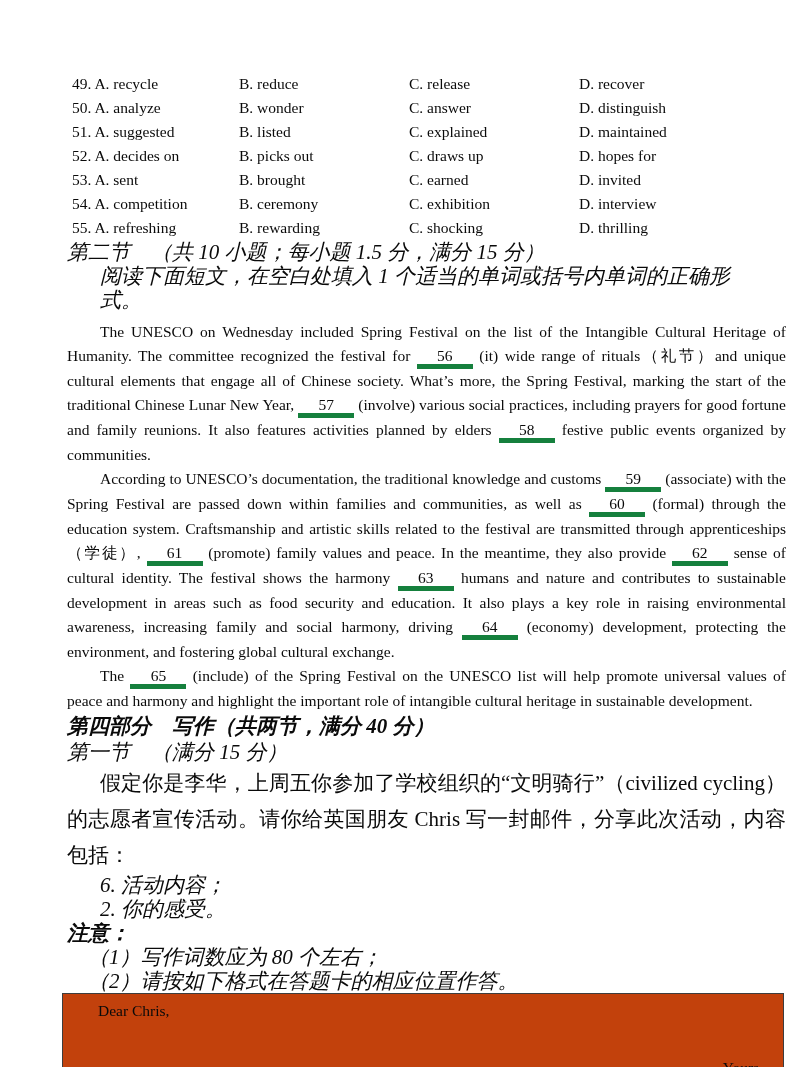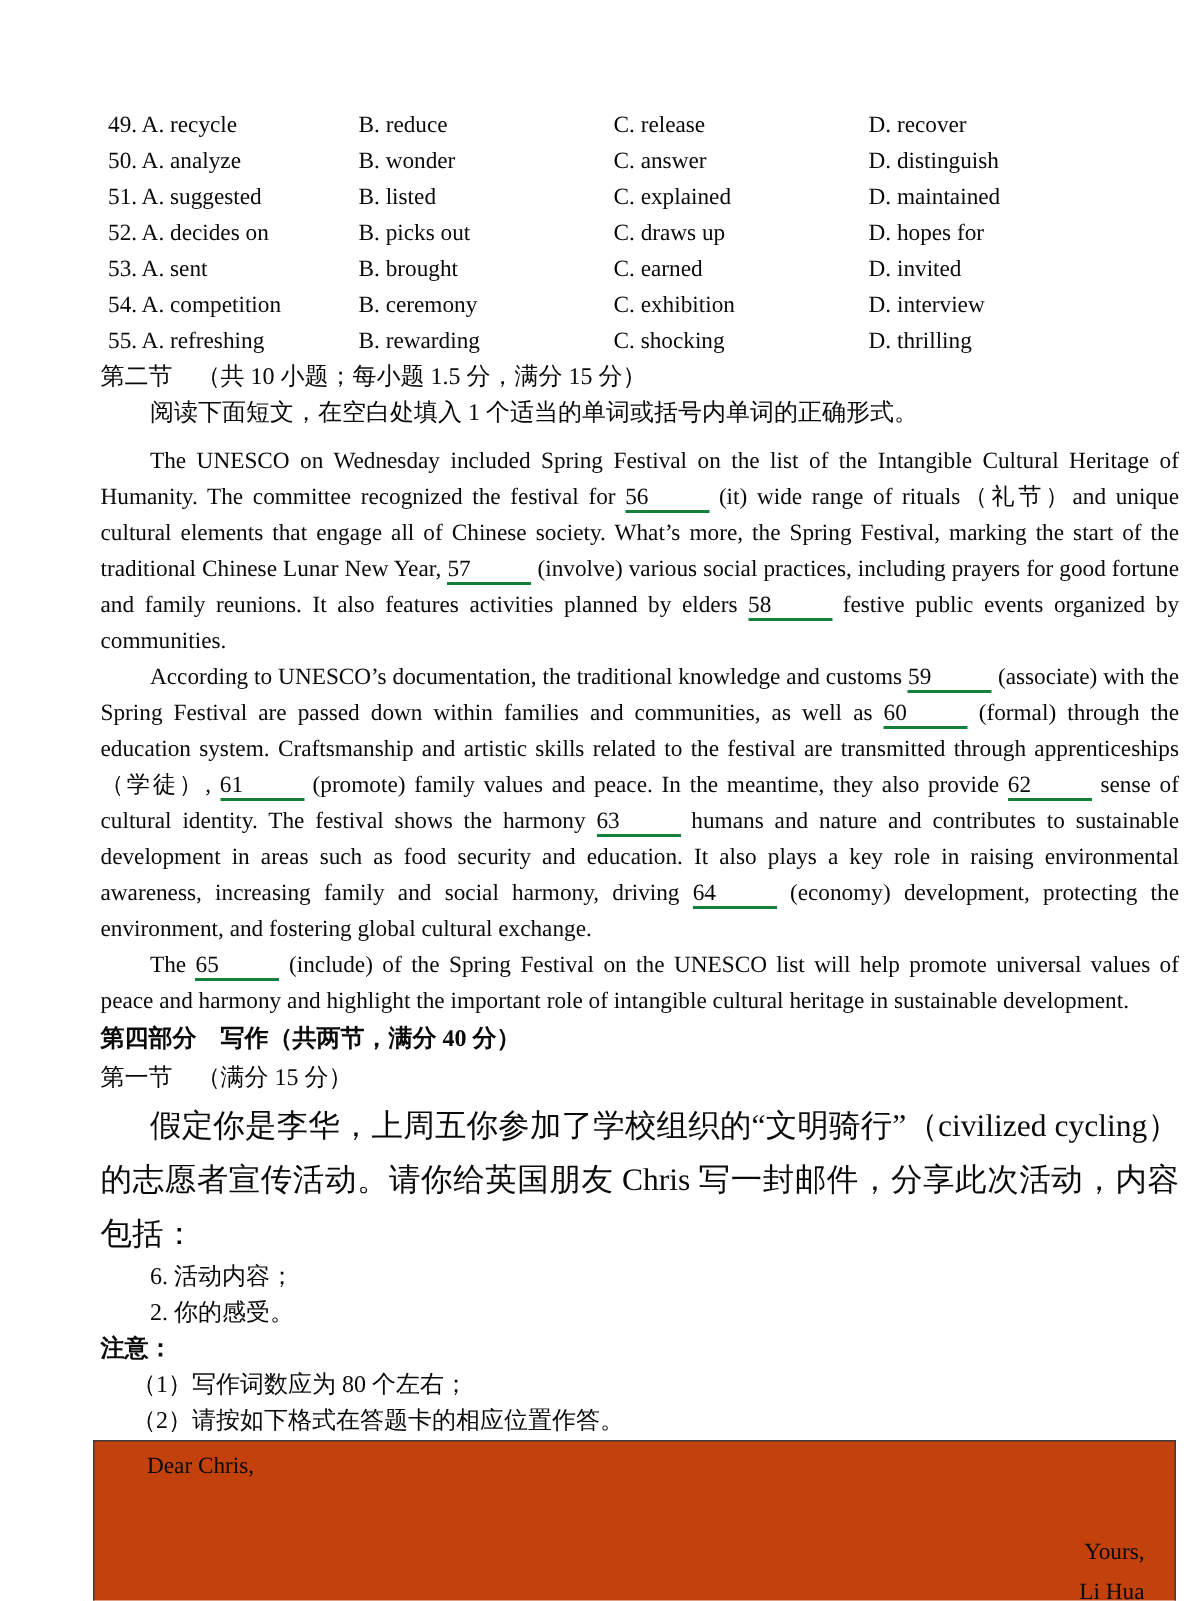--- a/index.html
+++ b/index.html
@@ -15,36 +15,36 @@
   .mc-table{width:719px;}
   .mc-row{
     display:grid;
     grid-template-columns:167px 170px 170px 1fr;
     line-height:24px;font-size:15.5px;
     padding-left:5px;
   }
   .mc-cell{white-space:nowrap;}
 
   
-  .sec-line{font-size:16px;line-height:24px;}
+  .sec-line{font-size:21px;line-height:24px;font-style:italic;}
   .sec-line.tall{line-height:26px;}
   .bold{font-weight:bold;}
   .indent{padding-left:33px;}
   .indent-sm{padding-left:21px;}
 
   
   p.cloze{
     margin:0;width:719px;
     font-size:15.5px;line-height:24px;
     text-align:justify;text-indent:33px;
   }
   p.first{margin-top:8px;}
   .blank{
     display:inline-block;min-width:56px;
-    border-bottom:2px solid #15803d;
+    text-align:center;border-bottom:5px solid #15803d;
     line-height:17px;text-indent:0;
   }
 
   
   p.prompt{
     margin:0;width:719px;
     font-size:21px;line-height:36px;
     text-align:justify;text-indent:33px;
   }
 

